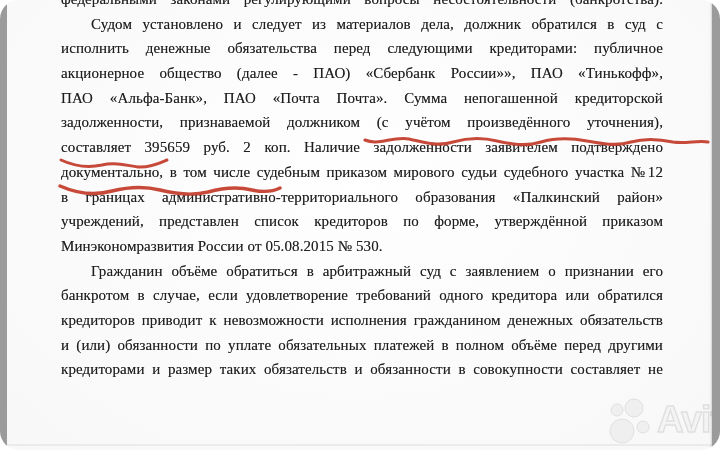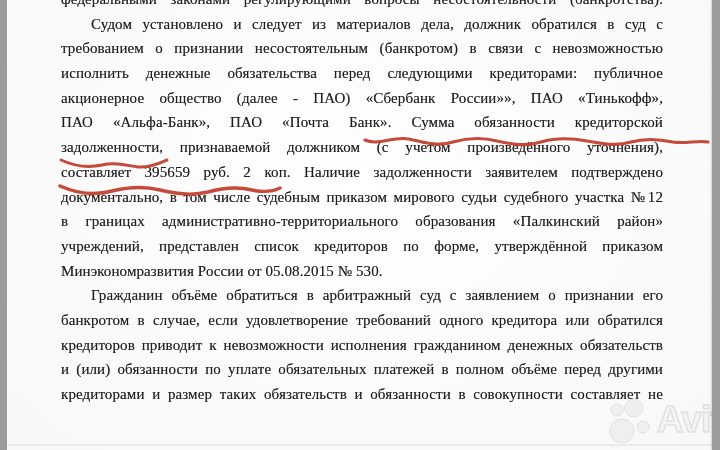--- a/index.html
+++ b/index.html
@@ -10,20 +10,21 @@
     overflow: hidden;
     background: #ffffff;
     font-family: "Liberation Serif", "DejaVu Serif", serif;
   }
   .photo {
     position: relative;
     width: 720px;
     height: 450px;
     background: #fcfcfc;
     overflow: hidden;
+    border-radius: 19px;
   }
   .edge {
     position: absolute;
     top: 0;
     bottom: 0;
     background: #9b9b9b;
     z-index: 5;
   }
   .edge.left  { left: 0;  width: 7px; }
   .edge.right { right: 0; width: 8px; box-shadow: -1px 0 2px rgba(0,0,0,0.15); }
@@ -113,24 +114,23 @@
 
 <div class="photo">
 
   <div class="edge left"></div>
   <div class="edge right"></div>
 
   <div class="page">
     <div class="textblock">
       <div class="line j">федеральными законами регулирующими вопросы несостоятельности (банкротства).</div>
       <div class="line j ind">Судом установлено и следует из материалов дела, должник обратился в суд с</div>
-      <div class="line j">требованием о признании несостоятельным (банкротом) в связи с невозможностью</div>
       <div class="line j">исполнить денежные обязательства перед следующими кредиторами: публичное</div>
       <div class="line j">акционерное общество (далее - ПАО) «Сбербанк России»», ПАО «Тинькофф»,</div>
-      <div class="line j">ПАО «Альфа-Банк», ПАО «Почта Банк». Сумма обязанности кредиторской</div>
+      <div class="line j">ПАО «Альфа-Банк», ПАО «Почта Почта». Сумма непогашенной кредиторской</div>
       <div class="line j">задолженности, признаваемой должником (с учётом произведённого уточнения),</div>
       <div class="line j">составляет 395659 руб. 2 коп. Наличие задолженности заявителем подтверждено</div>
       <div class="line j">документально, в том числе судебным приказом мирового судьи судебного участка №12</div>
       <div class="line j">в границах административно-территориального образования «Палкинский район»</div>
       <div class="line j">учреждений, представлен список кредиторов по форме, утверждённой приказом</div>
       <div class="line l">Минэкономразвития России от 05.08.2015 № 530.</div>
       <div class="line j ind">Гражданин объёме обратиться в арбитражный суд с заявлением о признании его</div>
       <div class="line j">банкротом в случае, если удовлетворение требований одного кредитора или обратился</div>
       <div class="line j">кредиторов приводит к невозможности исполнения гражданином денежных обязательств</div>
       <div class="line j">и (или) обязанности по уплате обязательных платежей в полном объёме перед другими</div>

